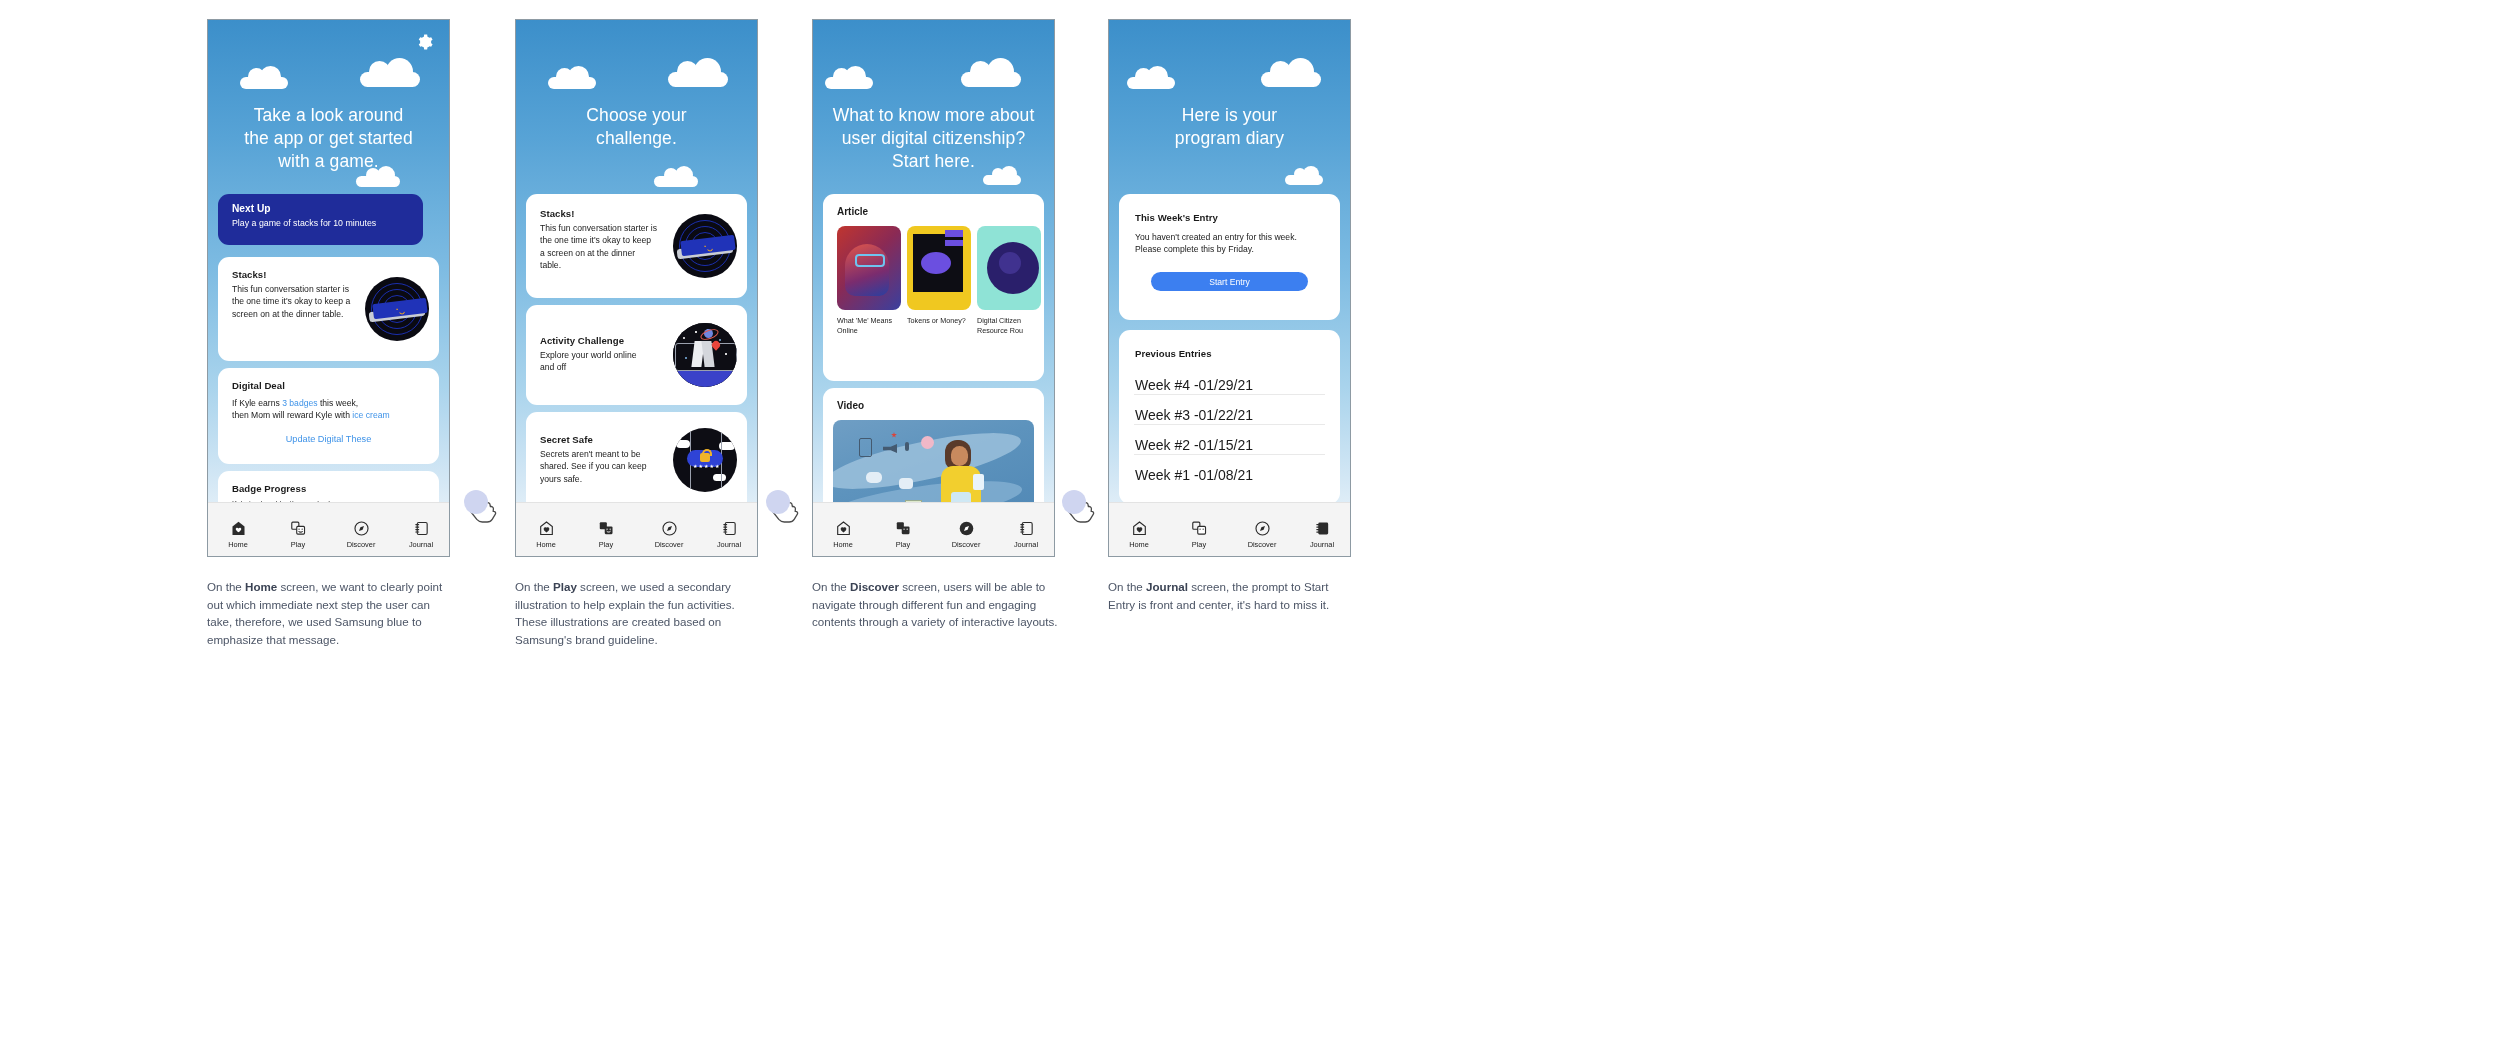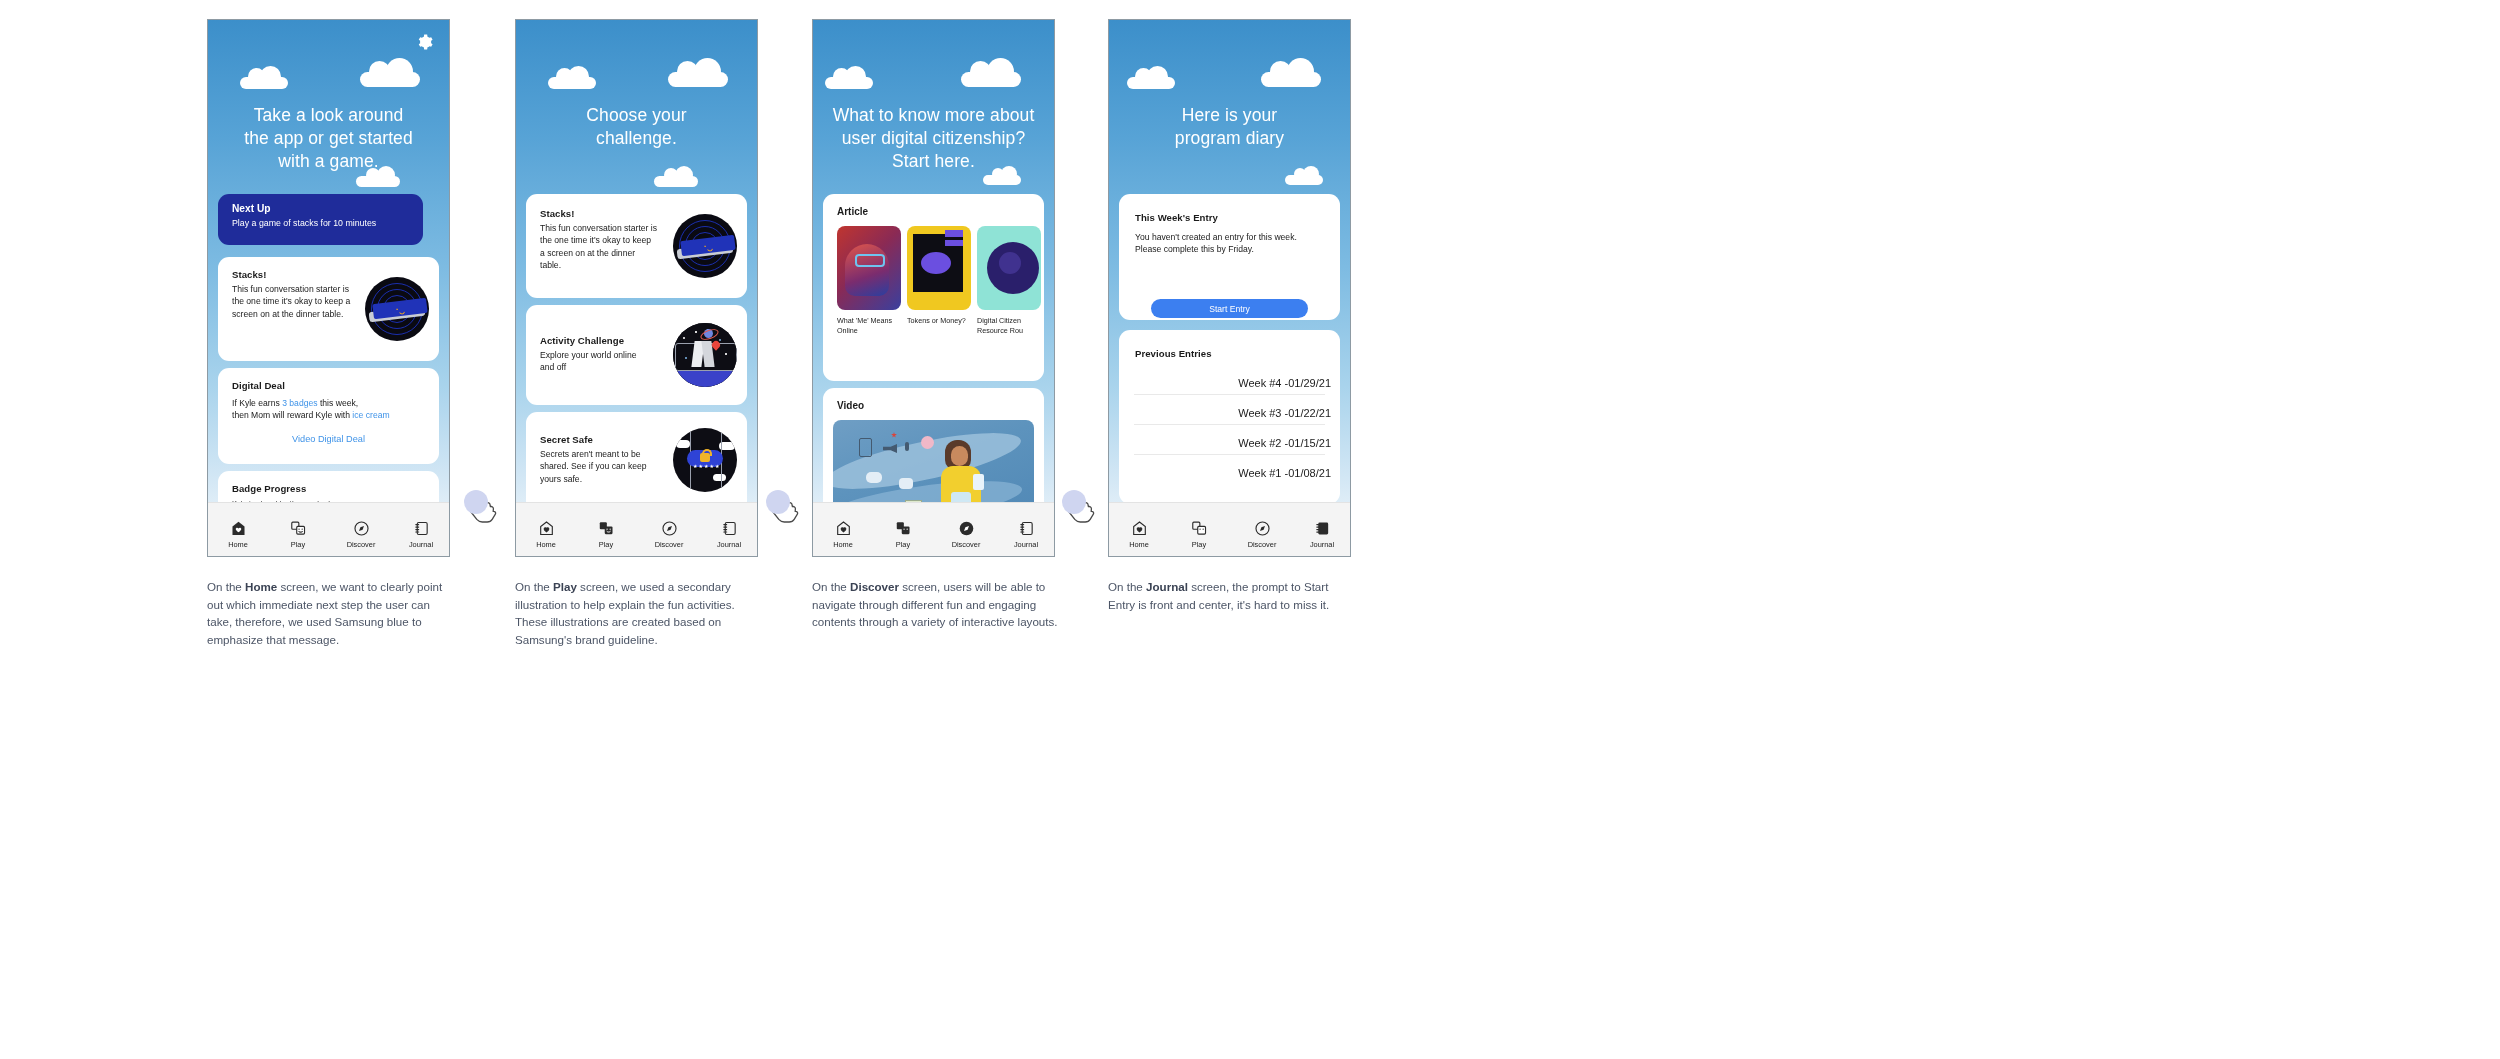--- a/index.html
+++ b/index.html
@@ -61,22 +61,22 @@
 
   
   .sect-t{font-size:10px;font-weight:700;color:#1b1b1b;}
   .thumb{position:absolute;width:64px;height:84px;border-radius:8px;overflow:hidden;}
   .thcap{position:absolute;width:64px;font-size:7.2px;line-height:1.33;color:#1b1b1b;}
   .videoimg{position:absolute;left:10px;right:10px;height:120px;border-radius:8px;overflow:hidden;
             background:linear-gradient(160deg,#6f9ec4 0%,#5d93bd 40%,#4e86b4 100%);}
 
   
   .btn-start{position:absolute;left:32px;right:32px;height:19px;background:#3c7ff0;border-radius:999px;
-             color:#fff;font-size:8.6px;display:flex;align-items:center;justify-content:center;margin-top:27px;}
-  .entry{position:absolute;left:0;right:9px;font-size:11px;color:#1b1b1b;text-align:right;}
+             color:#fff;font-size:8.6px;display:flex;align-items:center;justify-content:center;}
+  .entry{position:absolute;left:0;right:9px;font-size:14px;color:#1b1b1b;}
   .hr{position:absolute;left:15px;right:15px;height:1px;background:#e9e9e9;}
 
   
   .nav{position:absolute;left:0;right:0;bottom:0;height:53px;background:#f4f4f4;border-top:1px solid #e3e3e3;}
   .navi{position:absolute;bottom:7px;width:50px;text-align:center;}
   .navi .ic{height:18px;display:flex;align-items:flex-end;justify-content:center;}
   .navi .lb{font-size:7.4px;color:#1b1b1b;margin-top:3px;}
 
   
   .cursor{position:absolute;width:40px;height:40px;}
@@ -142,21 +142,21 @@
       </div>
 
       <div class="card" style="top:348px;height:96px;">
         <div style="position:absolute;left:14px;top:12px;right:12px;">
           <div class="card-t">Digital Deal</div>
           <div class="card-b" style="margin-top:6px;">
             <div><span>If Kyle earns </span><span class="lk">3 badges</span><span> this week,</span></div>
             <div><span>then Mom will reward Kyle with </span><span class="lk">ice cream</span></div>
           </div>
         </div>
-        <div class="ctr-lk" style="position:absolute;left:0;right:0;top:66px;">Video Digital Deal</div>
+        <div class="ctr-lk" style="position:absolute;left:0;right:0;top:66px;">Update Digital These</div>
       </div>
 
       <div class="card" style="top:451px;height:80px;">
         <div style="position:absolute;left:14px;top:12px;">
           <div class="card-t">Badge Progress</div>
           <div style="font-size:7.6px;color:#333;margin-top:5px;">Kyle is ahead by the one badge</div>
         </div>
         <div class="badge" style="left:72px;top:45px;background:#d9453c;"></div>
         <div class="badge" style="left:119px;top:45px;background:#2f84d4;"></div>
         <div class="badge" style="left:166px;top:45px;background:#7cc143;"></div>

